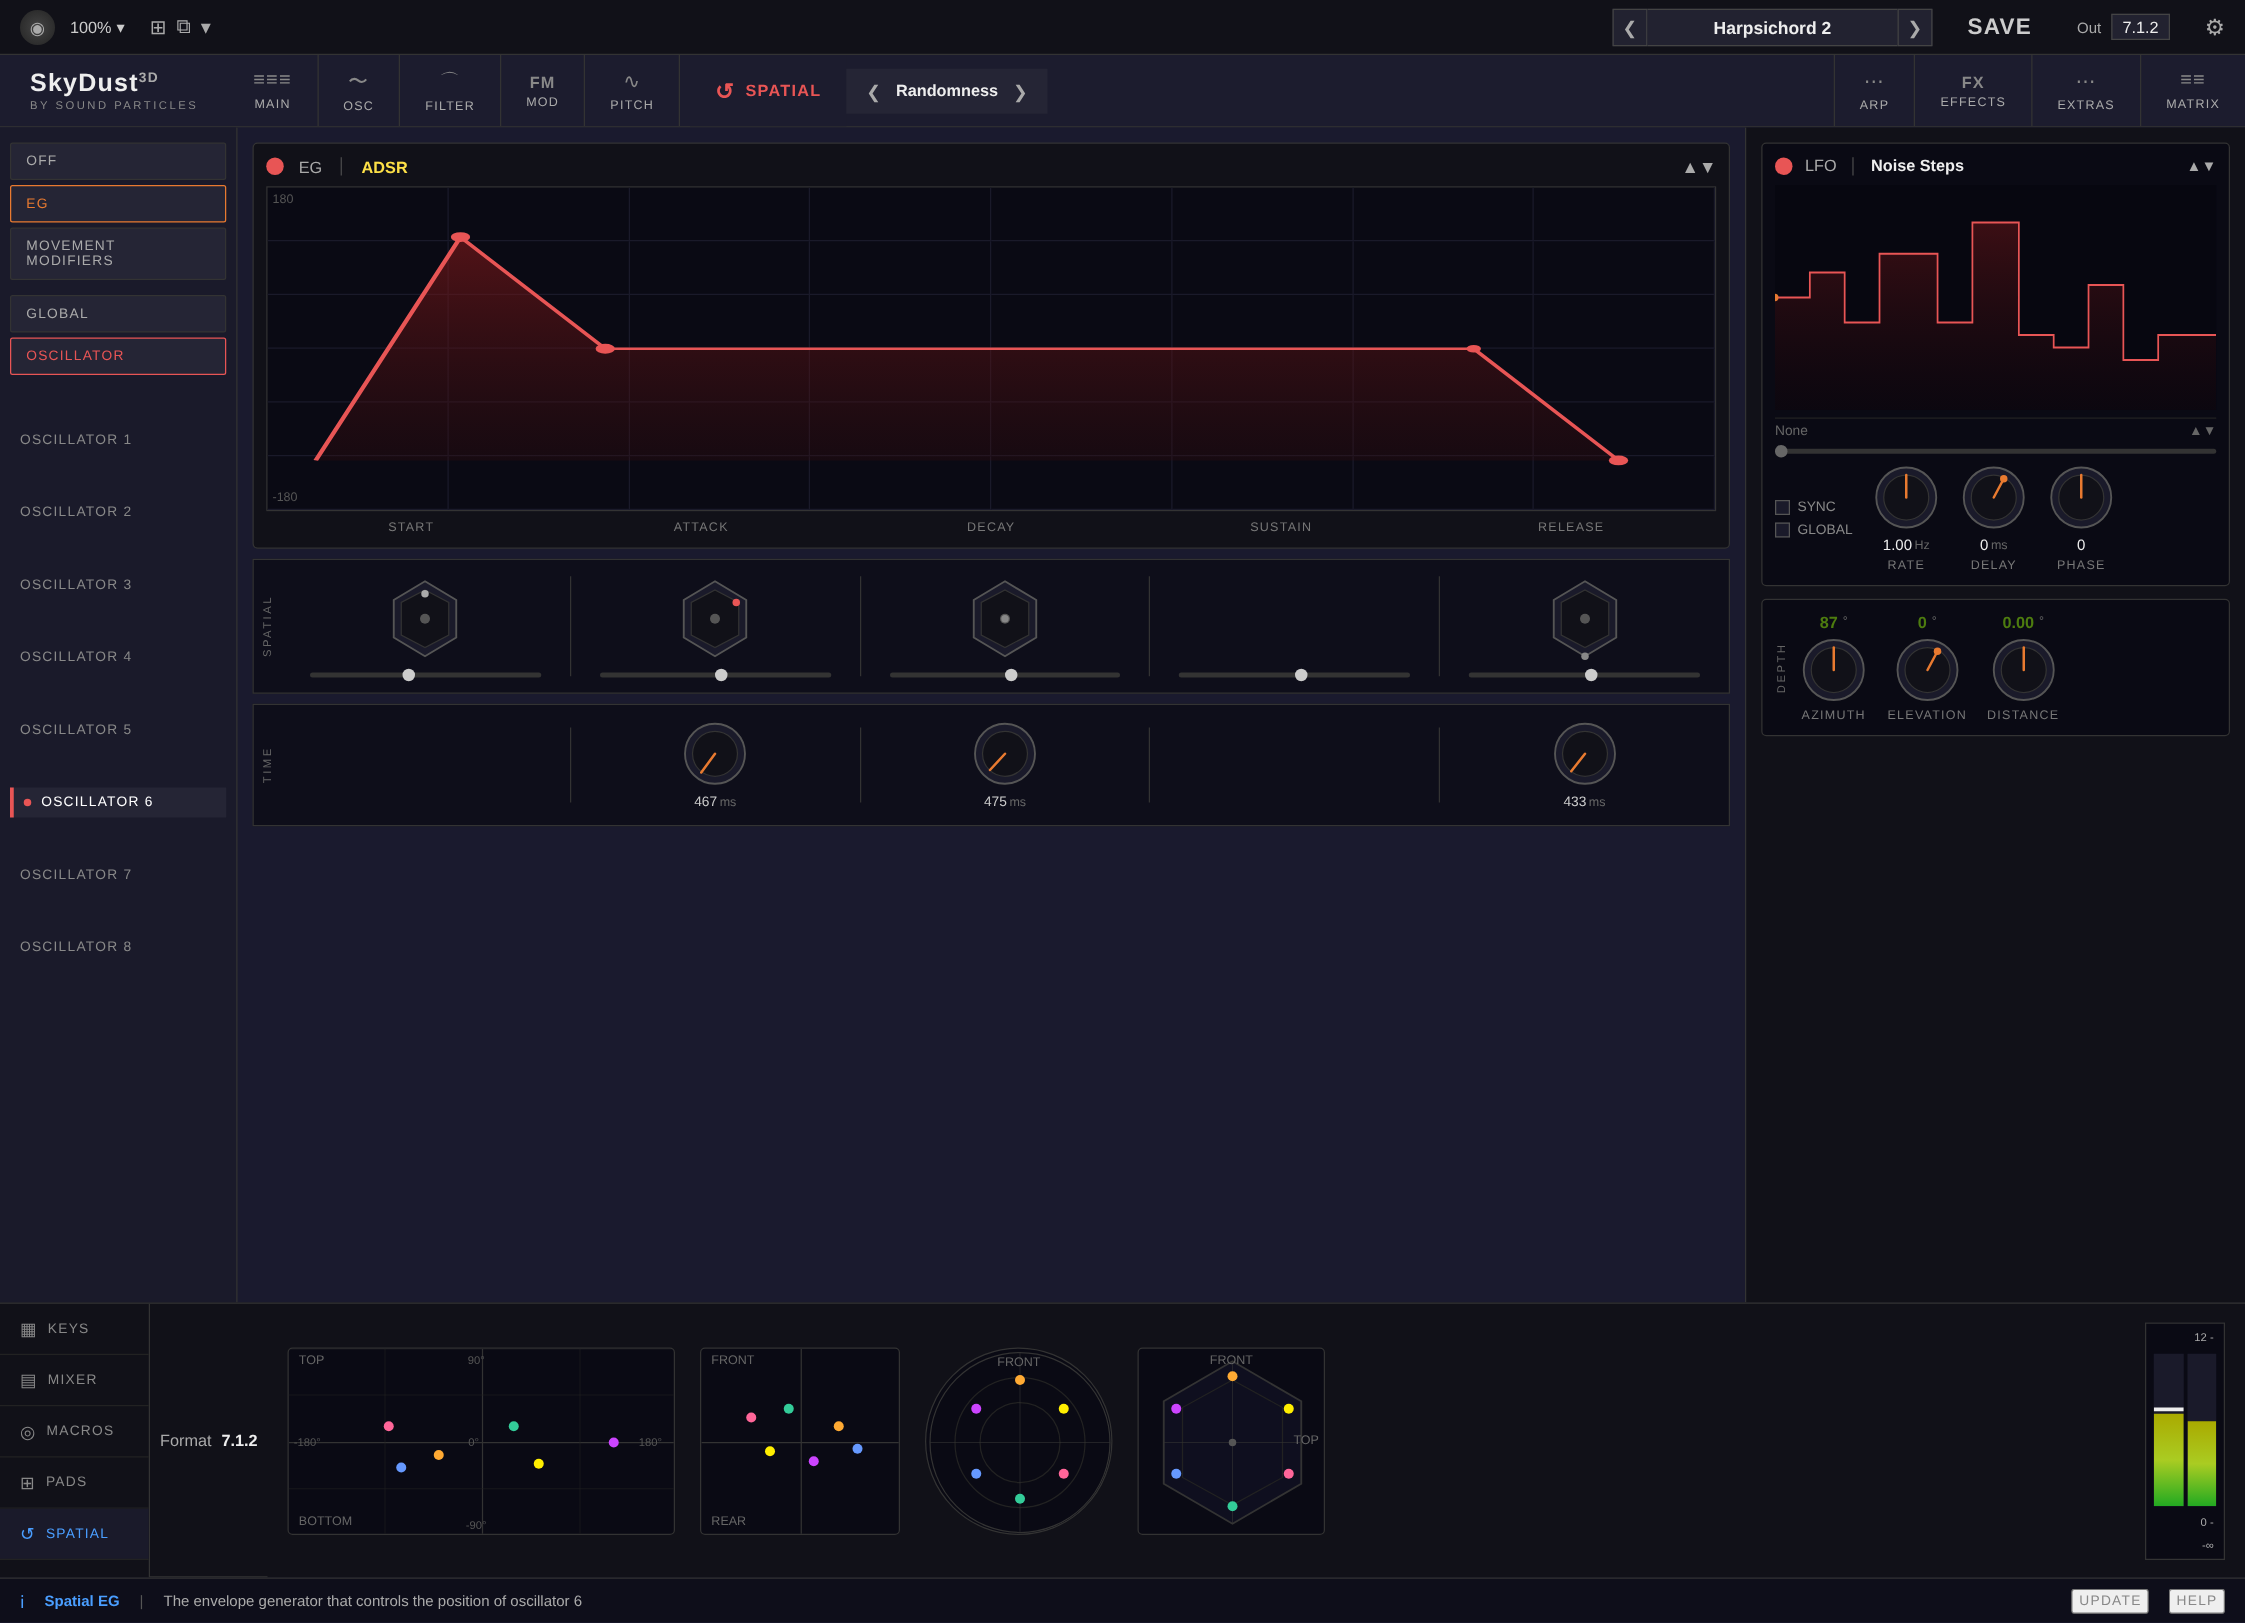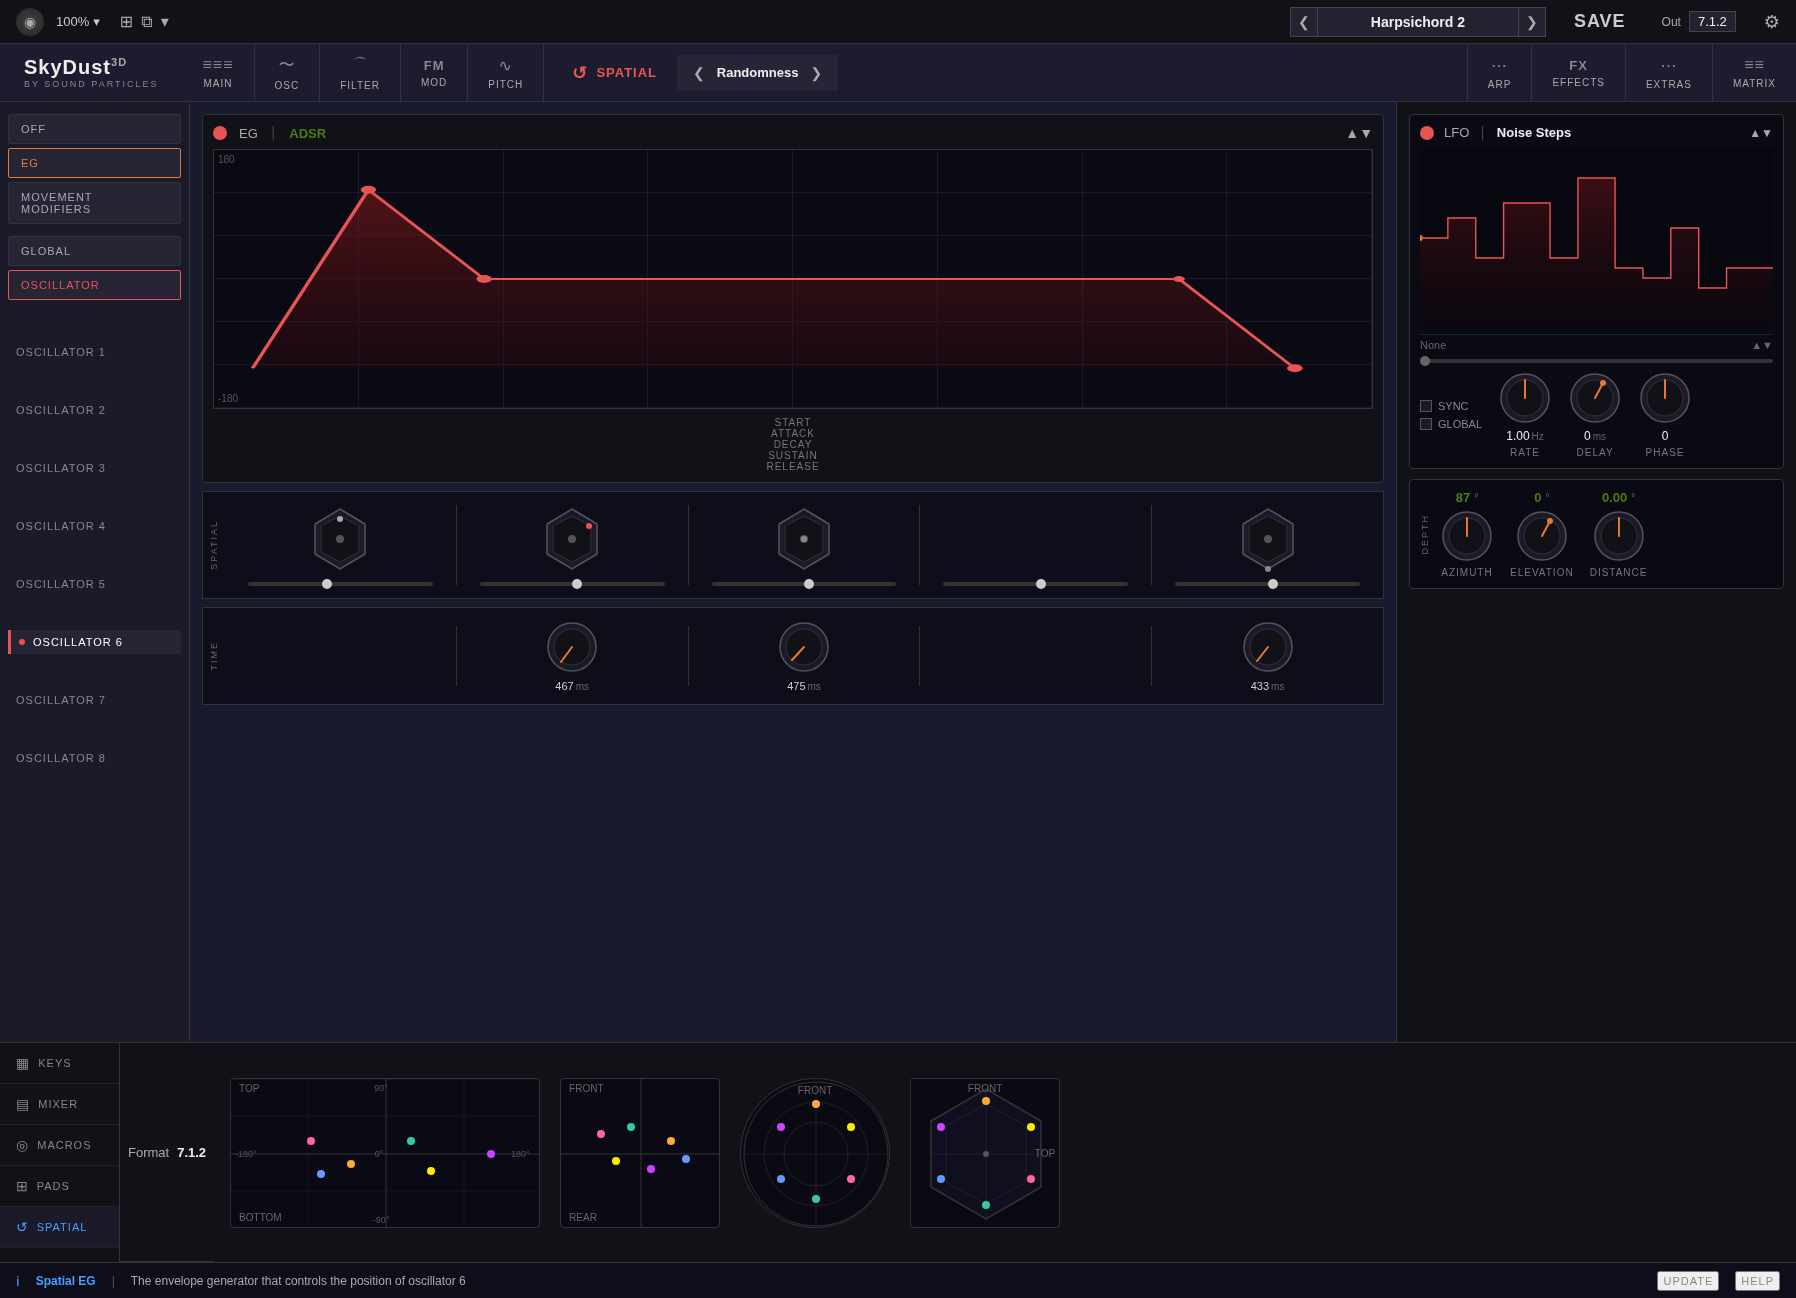--- a/index.html
+++ b/index.html
@@ -212,21 +212,21 @@
       padding: 10px;
     }
     .eg-header {
       display: flex; align-items: center; gap: 12px; margin-bottom: 8px;
     }
     .eg-power {
       width: 14px; height: 14px; border-radius: 50%;
       background: #e85555; display: inline-block;
     }
     .eg-title { color: #aaa; font-size: 13px; }
-    .eg-type { color: #4d7c0f; font-size: 13px; font-weight: bold; }
+    .eg-type { color: #fde047; font-size: 13px; font-weight: bold; }
     .eg-arrow { margin-left: auto; color: #aaa; cursor: pointer; font-size: 14px; }
 
     .eg-chart {
       background: #0a0a14;
       border: 1px solid #333;
       height: 260px;
       position: relative;
       overflow: hidden;
     }
     .eg-chart-grid {
@@ -247,21 +247,20 @@
       color: #555; font-size: 10px;
     }
     .eg-svg {
       position: absolute; inset: 0;
       width: 100%; height: 100%;
     }
 
     .eg-params {
       display: flex;
       margin-top: 8px;
-      flex-direction: column;
     }
     .eg-param-col {
       flex: 1; display: flex; flex-direction: column; align-items: center; gap: 4px;
     }
     .param-label {
       color: #777; font-size: 10px; letter-spacing: 1px;
     }
 
     
     .spatial-row {
@@ -1124,20 +1123,43 @@
             <circle cx="75" cy="126" r="4" fill="#33cc99"></circle>
             <circle cx="30" cy="100" r="4" fill="#6699ff"></circle>
             <circle cx="30" cy="48" r="4" fill="#cc44ff"></circle>
 
             <circle cx="75" cy="75" r="3" fill="#555"></circle>
           </svg>
           <span style="position:absolute;top:4px;left:50%;transform:translateX(-50%);color:#666;font-size:10px;">FRONT</span>
           <span style="position:absolute;top:50%;right:4px;transform:translateY(-50%);color:#666;font-size:10px;">TOP</span>
         </div>
 
+        <div class="level-meter" style="width:64px; height:190px; margin-left:auto; display:flex; flex-direction:column; padding:4px; background:#0a0a14; border:1px solid #333; position:relative;">
+          <div style="display:flex;justify-content:flex-end;padding:2px 4px;">
+            <span style="color:#aaa;font-size:9px;">12 -</span>
+          </div>
+          <div style="flex:1;display:flex;flex-direction:row;gap:3px;padding:2px;">
+
+            <div style="flex:1;background:#1a1a2a;position:relative;overflow:hidden;">
+              <div style="position:absolute;bottom:0;left:0;right:0;height:60%;background:linear-gradient(to top,#22aa22,#aacc22,#aaaa00);"></div>
+
+              <div style="position:absolute;left:0;right:0;bottom:62%;height:3px;background:#eee;cursor:pointer;"></div>
+            </div>
+
+            <div style="flex:1;background:#1a1a2a;position:relative;overflow:hidden;">
+              <div style="position:absolute;bottom:0;left:0;right:0;height:55%;background:linear-gradient(to top,#22aa22,#aacc22,#aaaa00);"></div>
+            </div>
+          </div>
+          <div style="display:flex;justify-content:flex-end;padding:2px 4px;">
+            <span style="color:#aaa;font-size:9px;">0 -</span>
+          </div>
+          <div style="display:flex;justify-content:flex-end;padding:2px 4px;margin-top:auto;">
+            <span style="color:#aaa;font-size:9px;">-∞</span>
+          </div>
+        </div>
 
       </div>
     </div>
 
   </div>
 
   <div class="status-bar">
     <span class="status-icon">ℹ</span>
     <span class="status-section">Spatial EG</span>
     <span class="status-sep">|</span>

